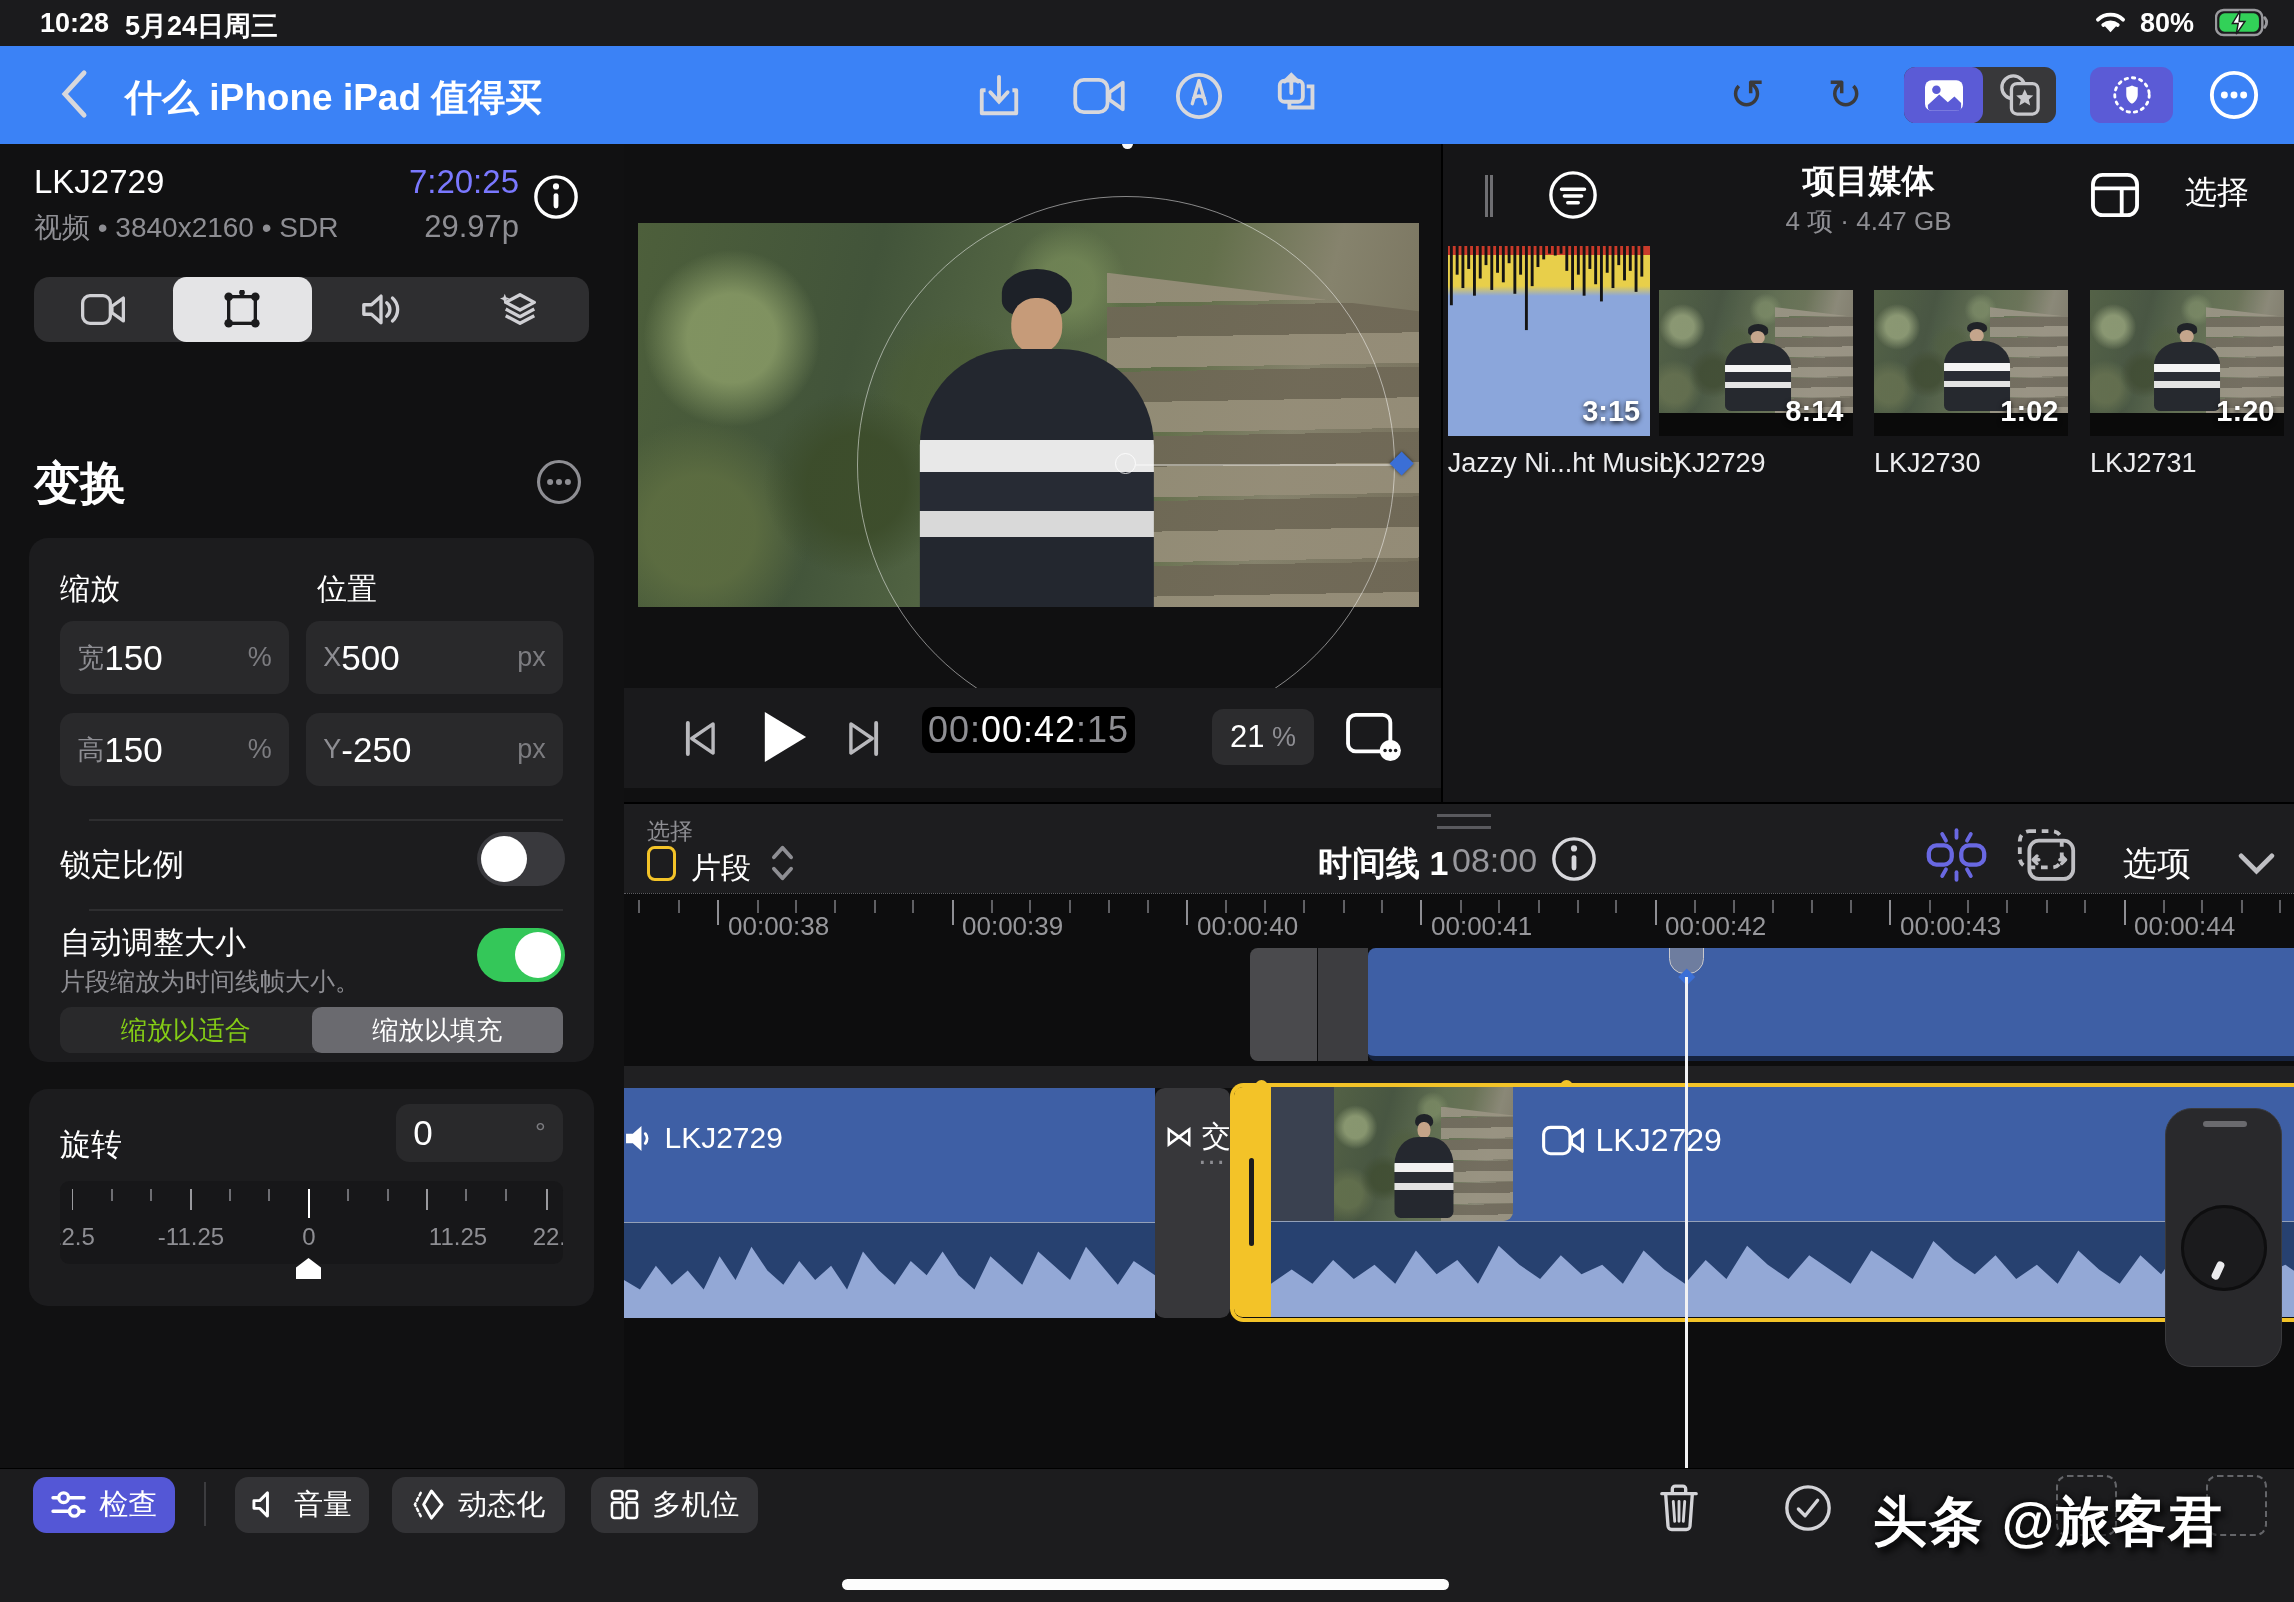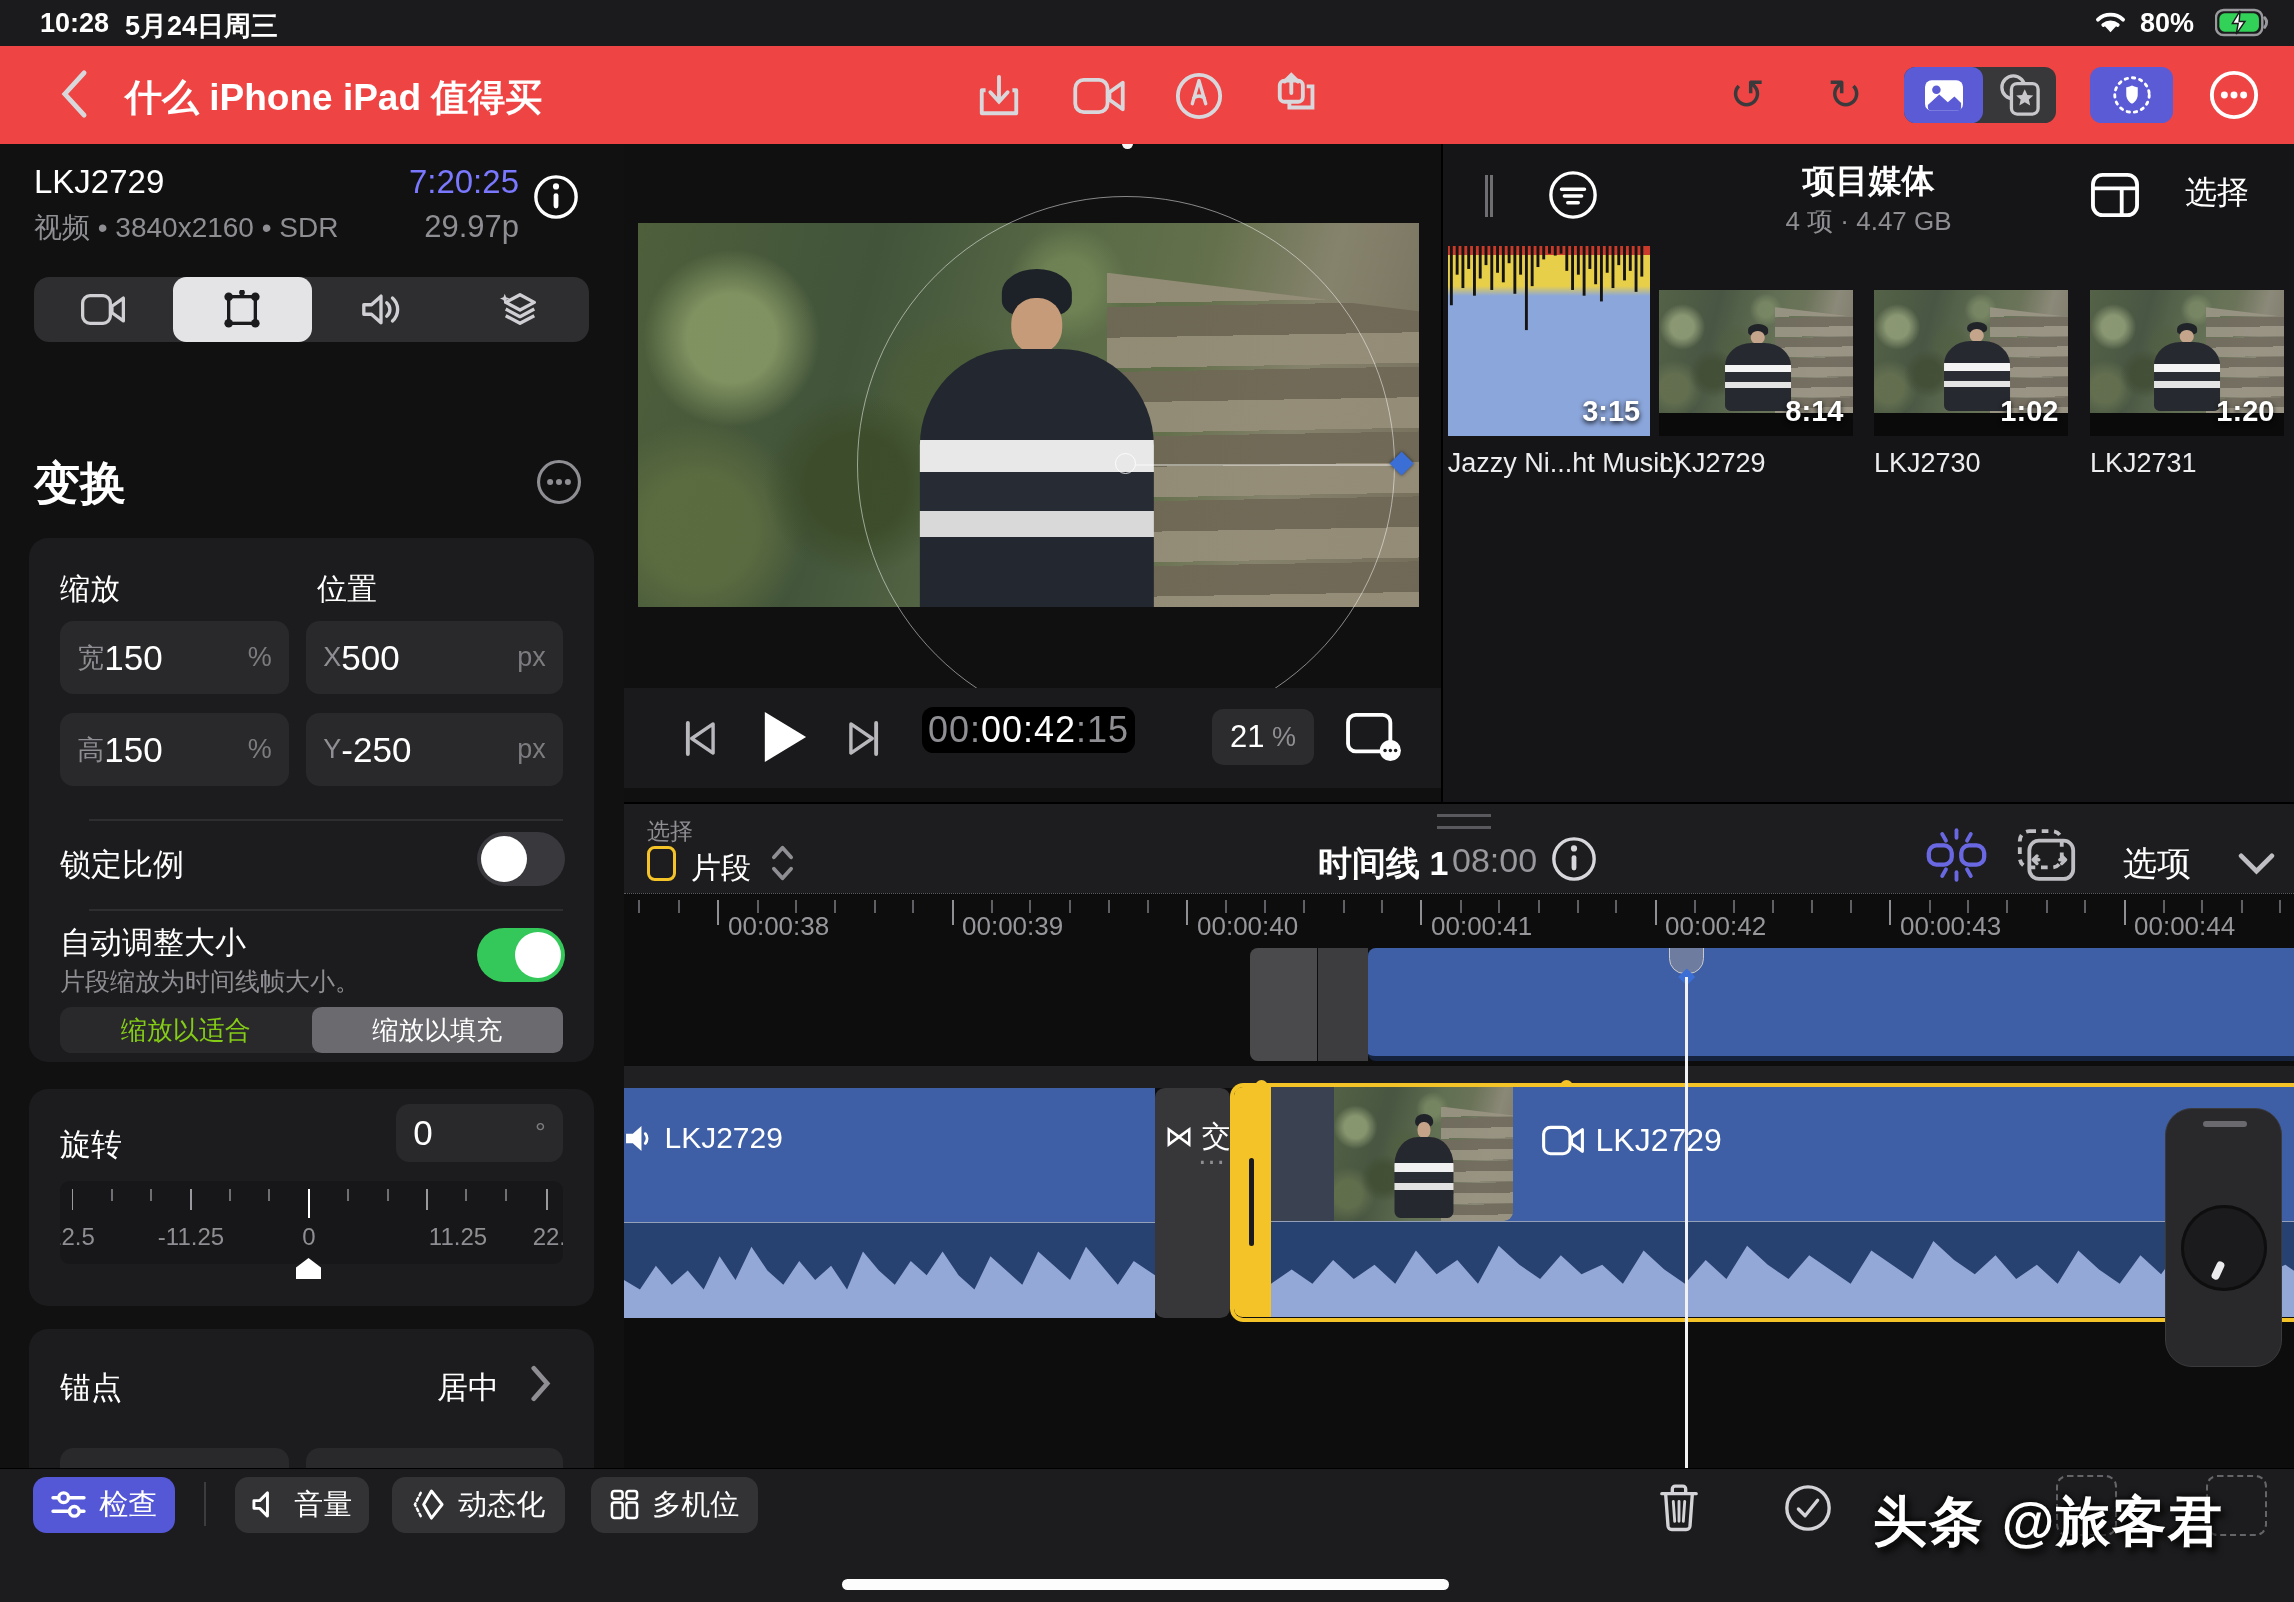--- a/index.html
+++ b/index.html
@@ -5,21 +5,21 @@
   * { margin:0; padding:0; box-sizing:border-box; }
   html,body { width:2294px; height:1602px; background:#000; overflow:hidden;
     font-family:"Liberation Sans","DejaVu Sans",sans-serif; color:#fff;
     -webkit-font-smoothing:antialiased; }
   .abs { position:absolute; }
   #app { position:relative; width:2294px; height:1602px; background:#000; }
 
   
   #statusbar { left:0; top:0; width:2294px; height:46px; background:#1b1b1d;
     font-size:27px; font-weight:bold; }
-  #topbar { left:0; top:46px; width:2294px; height:98px; background:#ef4444; }
+  #topbar { left:0; top:46px; width:2294px; height:98px; background:#3b82f6; }
   .dim { color:#8e8e93; }
   .icon-btn { display:flex; align-items:center; justify-content:center; }
   .seg-ind { background:#5b5bd6; border-radius:11.5px; }
 
   
   #inspector { left:0; top:144px; width:624px; height:1324px; background:#111112; overflow:hidden; }
   .card { position:absolute; left:29px; width:565px; background:#1c1c1e; border-radius:19px; }
   .field { position:absolute; height:73px; background:#29292b; border-radius:13.4px;
     display:flex; align-items:center; padding:0 17.3px; font-size:31px; }
   .field .lab { color:#8e8e93; font-size:27px; }
@@ -297,39 +297,20 @@
         <div class="tick major" style="left:486px;height:21px;"></div>
         <span class="rot-lab" style="left:11.5px;">22.5</span>
         <span class="rot-lab" style="left:131px;">-11.25</span>
         <span class="rot-lab" style="left:249px;">0</span>
         <span class="rot-lab" style="left:398px;">11.25</span>
         <span class="rot-lab" style="left:496px;">22.5</span>
       </div>
       <div class="abs" style="left:267px;top:169px;width:25px;height:21px;background:#fff;clip-path:polygon(50% 0,100% 45%,100% 100%,0 100%,0 45%);"></div>
     </div>
 
-    <div class="card" style="top:1185px;height:211px;">
-      <div class="abs" style="left:31px;top:38px;font-size:31px;">锚点</div>
-      <div class="abs" style="left:384px;top:38px;width:86px;text-align:right;font-size:31px;">居中</div>
-      <div class="abs icon-btn" style="left:492px;top:33px;width:38px;height:42px;">
-        <svg width="21" height="37" viewBox="0 0 22 38">
-            <path d="M4 3 L18 19 L4 35" stroke="#8e8e93" stroke-width="5" fill="none" stroke-linecap="round"></path>
-          </svg>
-      </div>
-      <div class="field" style="left:31px;top:119px;width:229px;">
-
-        <span class="val">0</span>
-
-      </div>
-      <div class="field" style="left:277px;top:119px;width:257px;">
-
-        <span class="val">0</span>
-
-      </div>
-    </div>
   </div>
 
   <div class="abs" id="viewer">
     <div class="abs scene" style="left:14.4px;top:79px;width:781px;height:384px;">
       <div class="blobs"></div>
       <div class="steps"></div>
       <div class="person" style="left:36%;top:12%;width:30%;height:95%;">
         <div class="cap"></div>
           <div class="face"></div>
           <div class="torso"></div>

